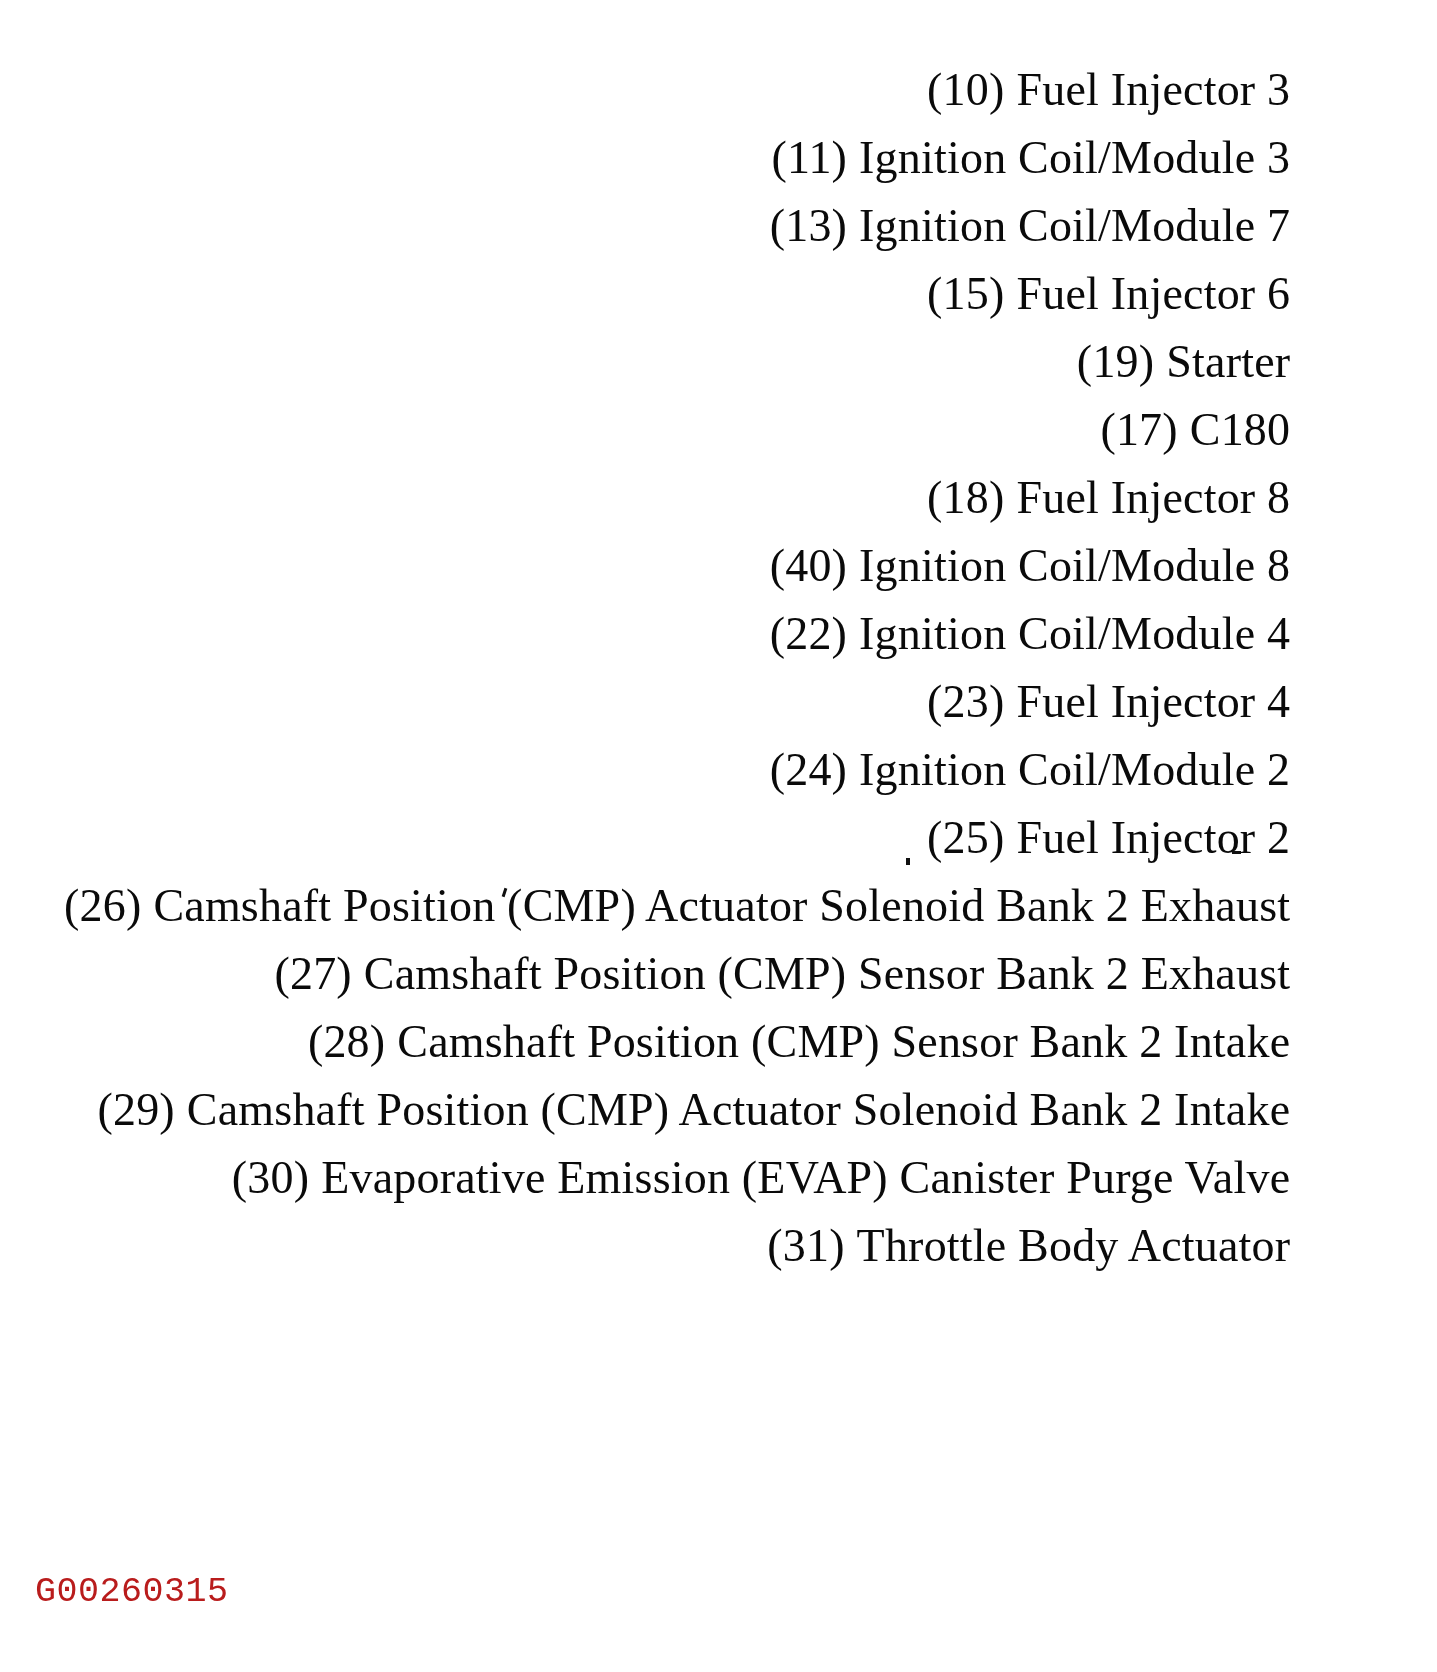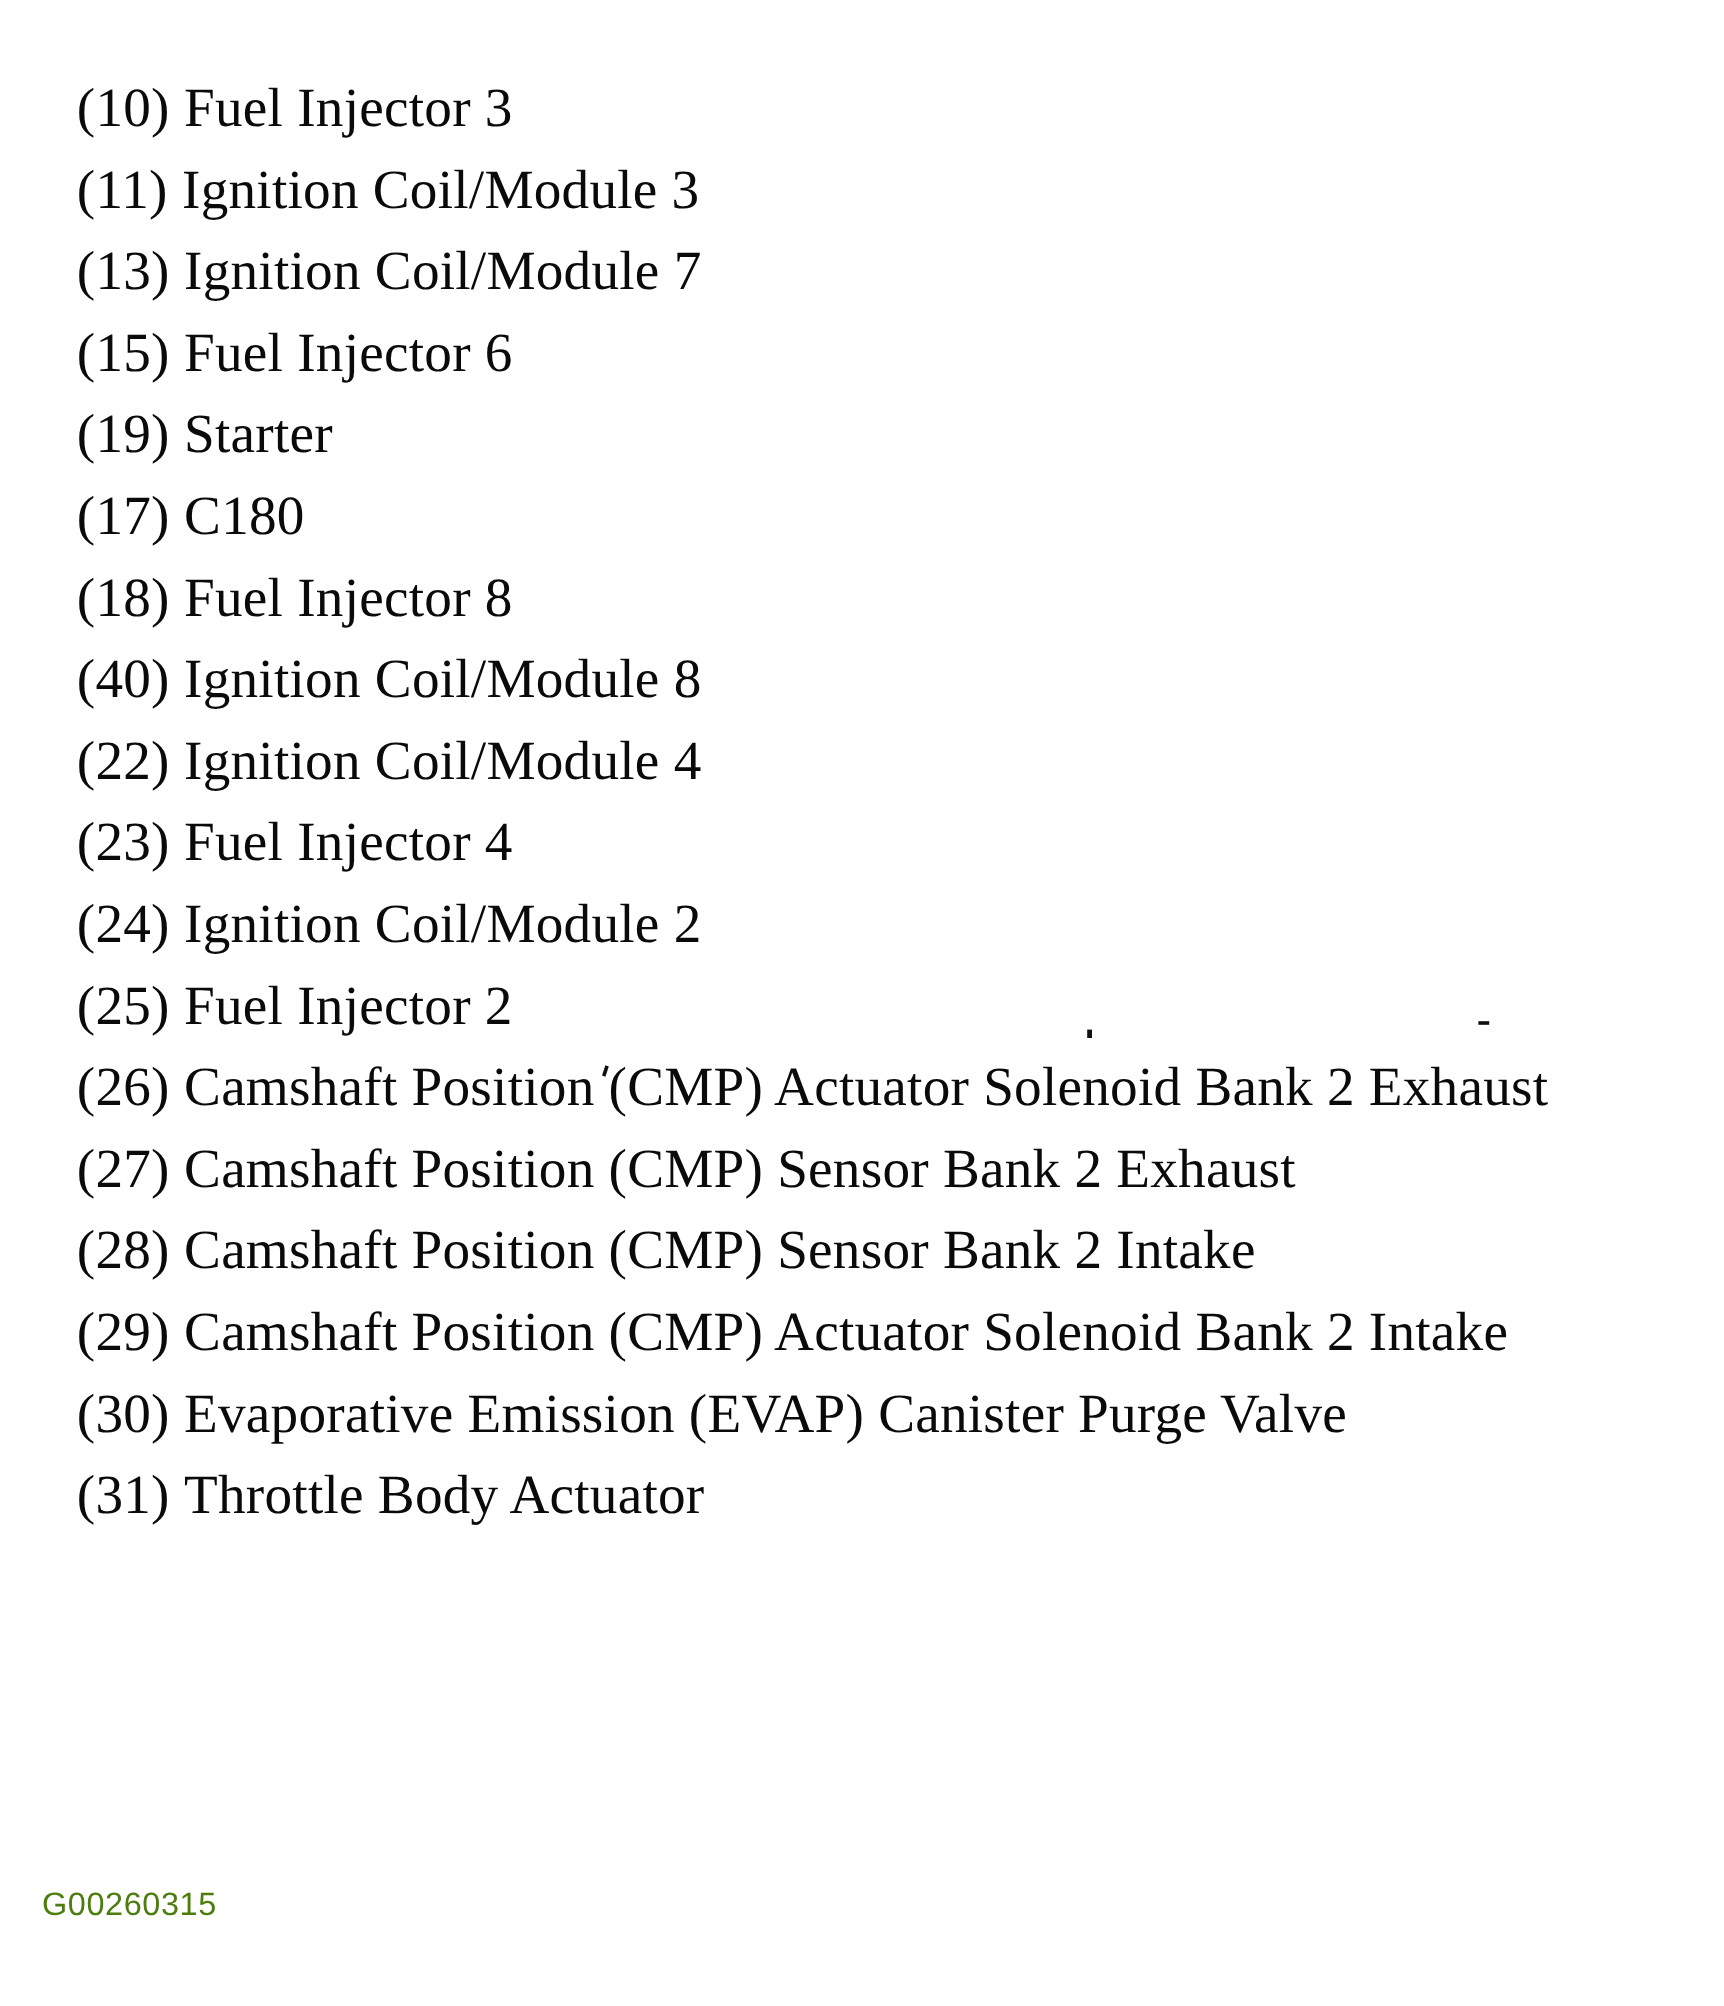--- a/index.html
+++ b/index.html
@@ -7,20 +7,21 @@
     padding: 0;
     background: #ffffff;
   }
   .page {
     position: relative;
     width: 1419px;
     height: 1672px;
     background: #ffffff;
     overflow: hidden;
     color: #0a0a0a;
+    text-align: right;
   }
   .legend-list {
     position: absolute;
     left: 64px;
     top: 56px;
   }
   .line {
     height: 68px;
     line-height: 68px;
     font-family: "Liberation Serif", "DejaVu Serif", serif;
@@ -28,24 +29,24 @@
     white-space: nowrap;
     letter-spacing: 0.2px;
   }
   .line .marker {
     margin-right: 0.26em;
   }
   .figure-code {
     position: absolute;
     left: 35px;
     top: 1572px;
-    font-family: Liberation Sans, sans-serif;
-    font-size: 27px;
+    font-family: Liberation Mono, monospace;
+    font-size: 35px;
     letter-spacing: 0.5px;
-    color: #4d7c0f;
+    color: #b91c1c;
   }
   
   .speck {
     position: absolute;
     background: #101010;
   }
   .speck-dot   { left: 906px;  top: 858px; width: 4px; height: 7px; }
   .speck-dash  { left: 1232px; top: 851px; width: 9px; height: 3px; }
   .speck-tick  { left: 503px;  top: 888px; width: 3px; height: 9px; transform: rotate(18deg); }
 </style>

